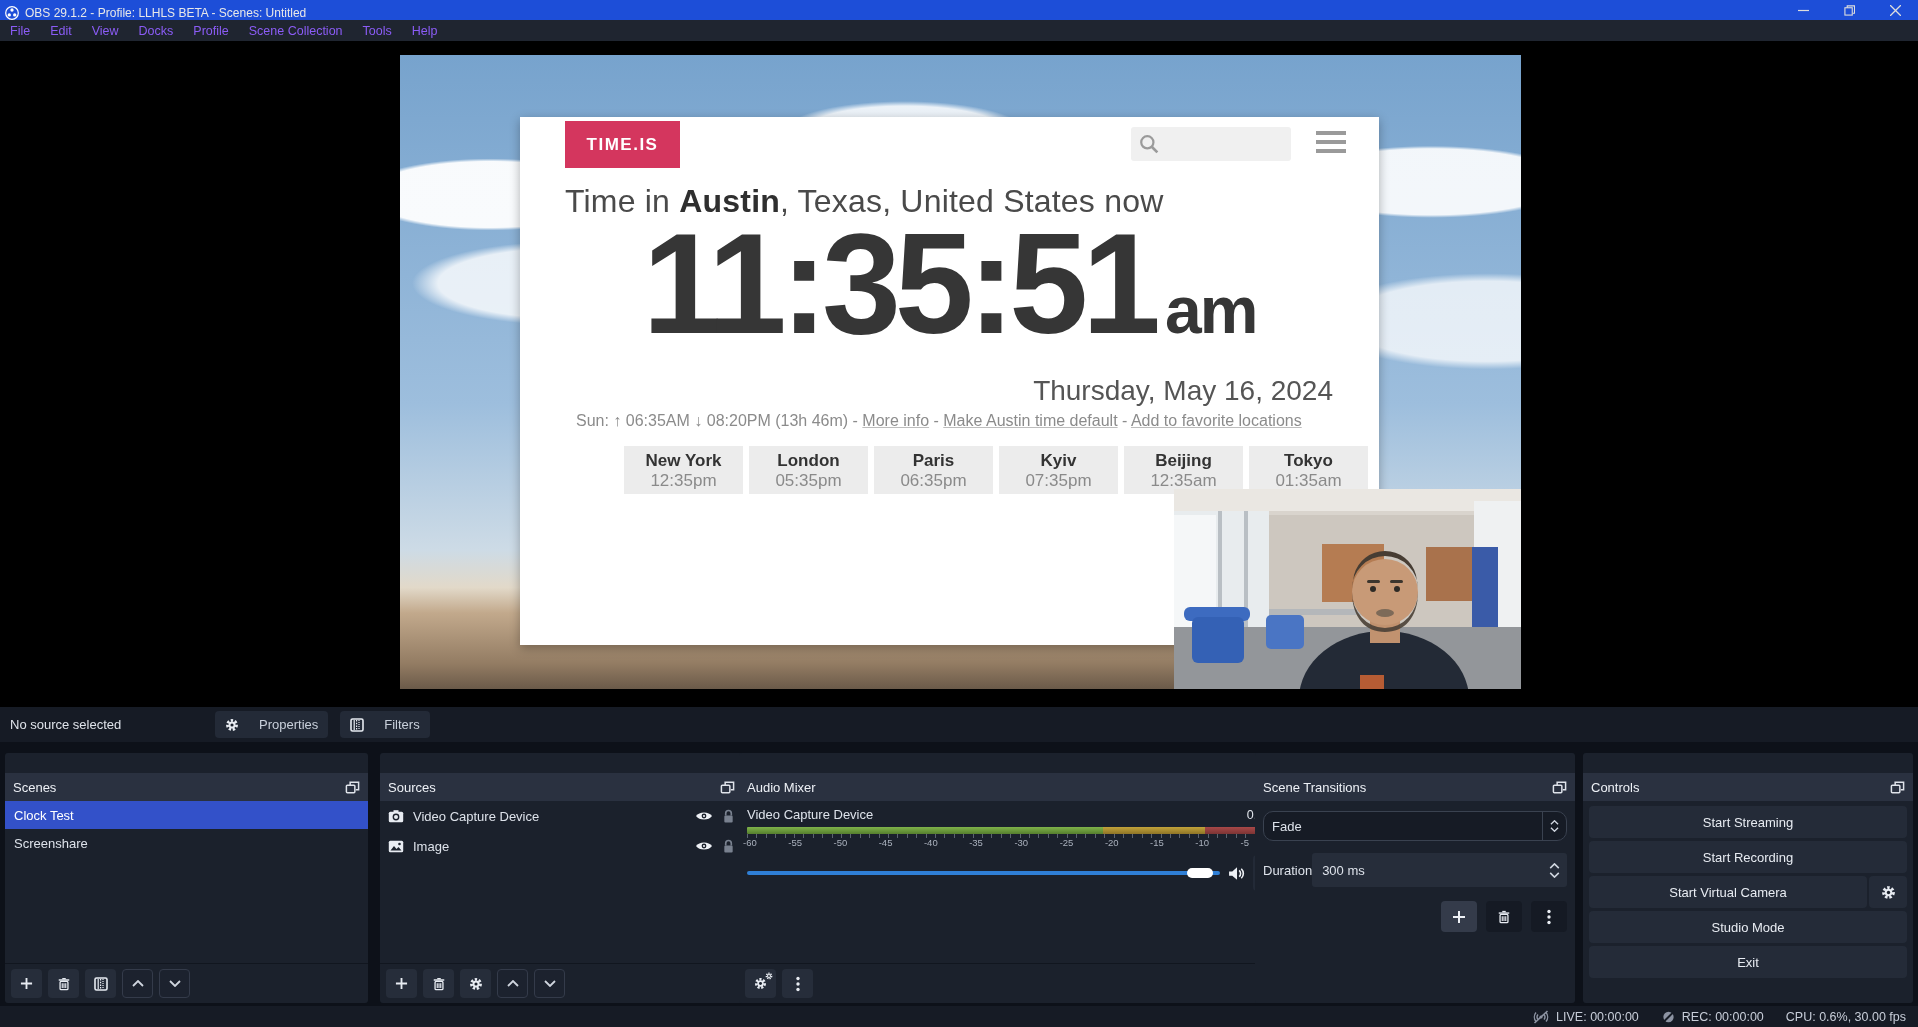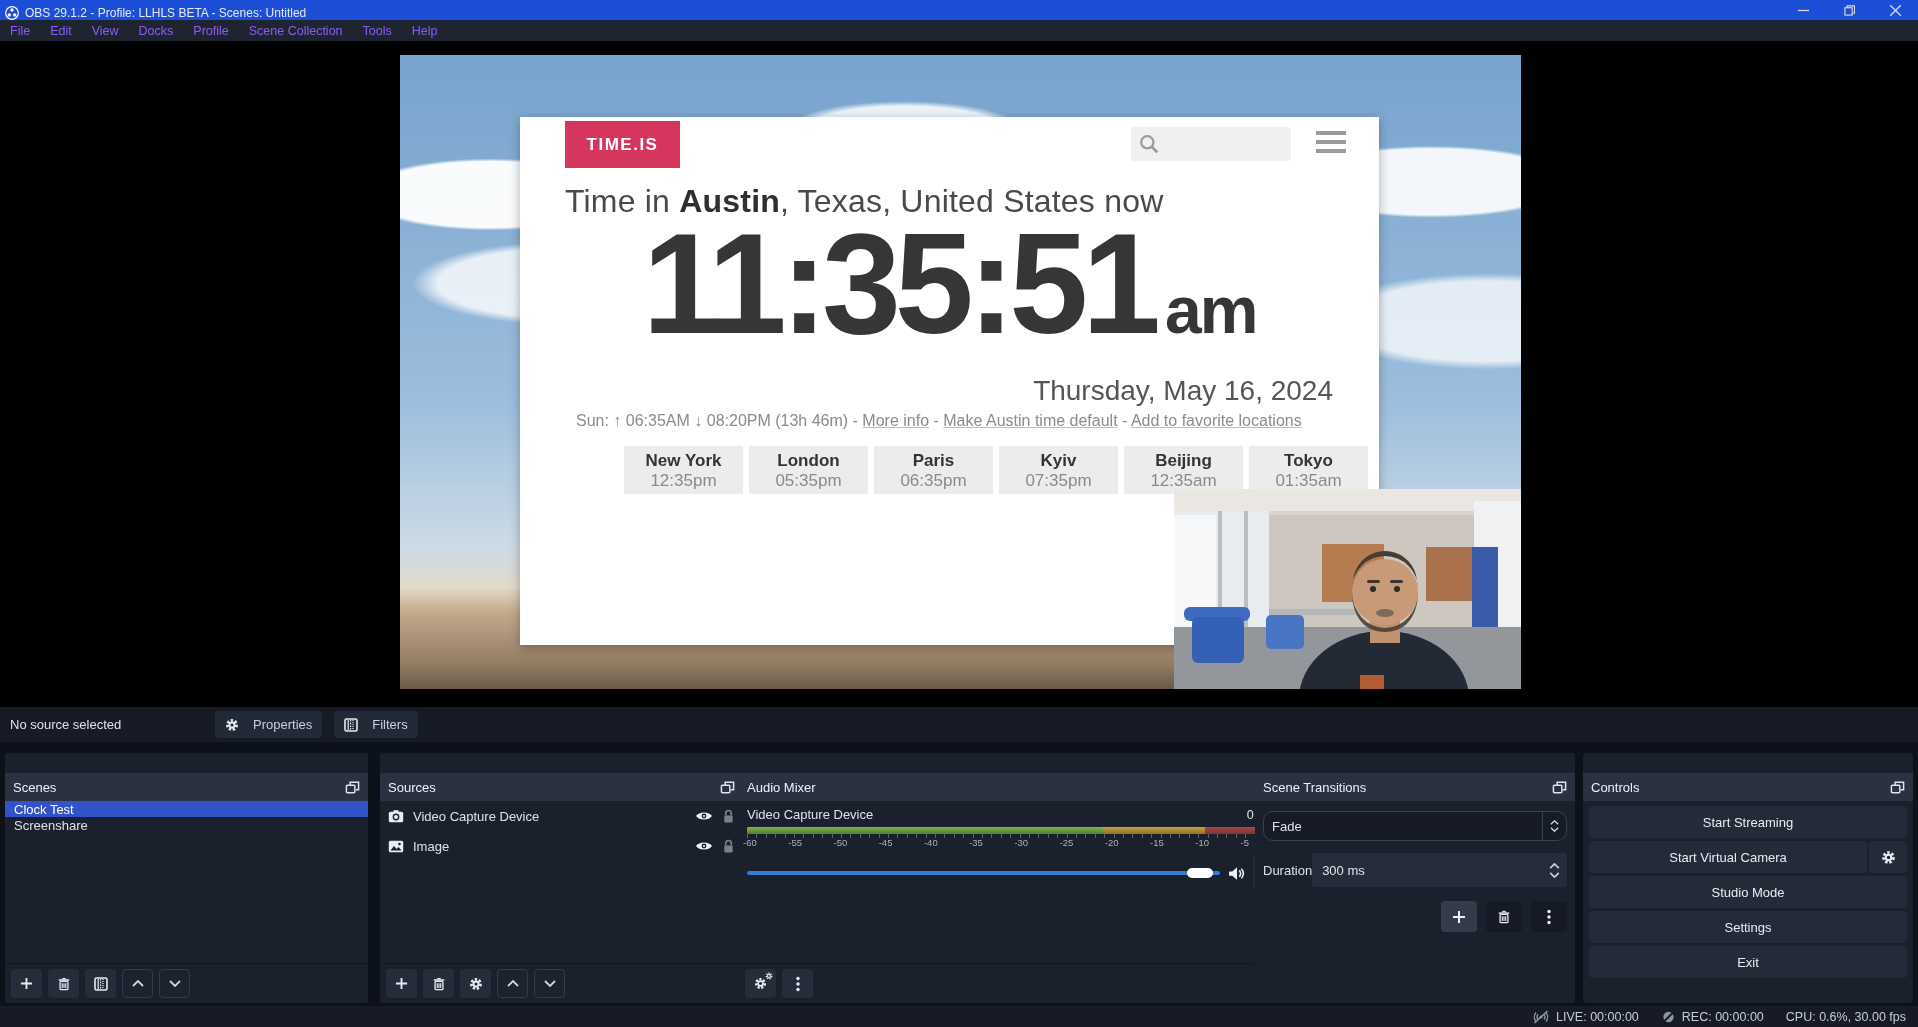--- a/index.html
+++ b/index.html
@@ -54,21 +54,21 @@
   .ti-city .ct { font-size:17px; color:#8a8a8a; }
 
   
   .webcam { position:absolute; right:0; bottom:0; width:347px; height:200px; overflow:hidden; }
 
   
   .srcbar { position:absolute; left:0; top:707px; width:1918px; height:35px; background:#161b25;
     display:flex; align-items:center; color:#dfe3ea; font-size:13px; }
   .srcbar .status { margin-left:10px; width:205px; }
   .bar-btn { height:27px; background:#232a37; border-radius:4px; display:flex; align-items:center;
-    gap:14px; padding:0 10px; margin-right:12px; color:#c9d0db; }
+    gap:20px; padding:0 10px; margin-right:12px; color:#c9d0db; }
 
   
   .docks { position:absolute; left:0; top:742px; width:1918px; height:264px; background:#0d1119; }
   .panel { position:absolute; top:11px; height:250px; background:#1b212c; display:flex; flex-direction:column;
     border-radius:3px; overflow:hidden; }
   .panel-head { height:28px; background:#2a3140; display:flex; align-items:center; padding:0 8px;
     color:#eef1f6; font-size:13px; font-weight:normal; flex:none;margin-top:20px; }
   .panel-head .popout { margin-left:auto; display:flex; }
   .panel-body { flex:1; position:relative; color:#dde2ea; font-size:13px; }
   .panel-foot { flex:none; height:40px; border-top:1px solid #11161f; display:flex; align-items:center;
@@ -76,21 +76,21 @@
   .tool-btn { width:31px; height:29px; background:#262d3a; border-radius:4px; display:flex;
     align-items:center; justify-content:center; color:#e8ecf2; font-size:17px; }
   .tool-btn.dark { background:#1c222e; border:1px solid #343b4a; }
 
   .p-scenes { left:5px; width:363px; }
   .p-sources { left:380px; width:363px; }
   .p-audio { left:739px; width:552px; }
   .p-trans { left:1255px; width:320px; }
   .p-controls { left:1583px; width:330px; }
 
-  .scene-item { height:16px; display:flex; align-items:center; padding:0 9px; }
+  .scene-item { height:28px; display:flex; align-items:center; padding:0 9px; }
   .scene-item.sel { background:#3351c9; color:#fff; }
 
   .source-row { height:30px; display:flex; align-items:center; padding:0 8px; gap:9px; }
   .source-row .grow { flex:1; }
   .srow-ic { display:flex; }
 
   
   .mix-name-row { display:flex; padding:6px 8px 2px 8px; align-items:center; }
   .mix-name-row .db { margin-left:auto; font-size:12.5px; color:#dfe3ea; }
   .meter { margin:3px 8px 0 8px; height:7px; display:flex; border-radius:1px; overflow:hidden; }
@@ -629,30 +629,30 @@
     <div class="panel-head">
       <span>Controls</span>
       <span class="popout ic">
           <svg width="15" height="15" color="#dfe3ea">
             <use href="#sym-popout"></use>
           </svg>
         </span>
     </div>
     <div class="panel-body ctl-body">
       <div class="ctl-btn">Start Streaming</div>
+      <div class="ctl-btn">Start Recording</div>
       <div class="ctl-row">
         <div class="ctl-btn">Start Virtual Camera</div>
         <div class="ctl-btn gear-side">
             <svg width="15" height="15" color="#e8ecf2">
               <use href="#sym-gear"></use>
             </svg>
           </div>
       </div>
       <div class="ctl-btn">Studio Mode</div>
-      <div class="ctl-btn">Settings</div>
       <div class="ctl-btn">Exit</div>
     </div>
   </div>
 </div>
 
 <div class="statusbar">
   <span class="grp">
     <span class="ic">
         <svg width="18" height="14" color="#8d94a3">
           <use href="#sym-live"></use>

